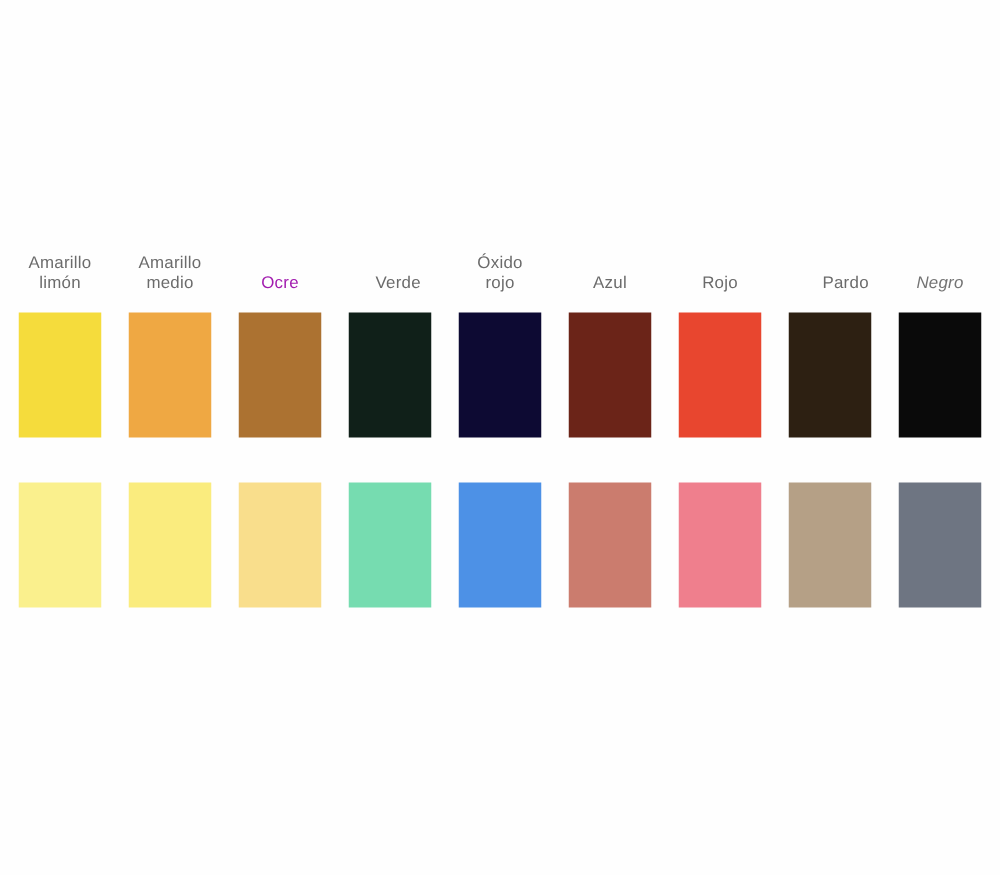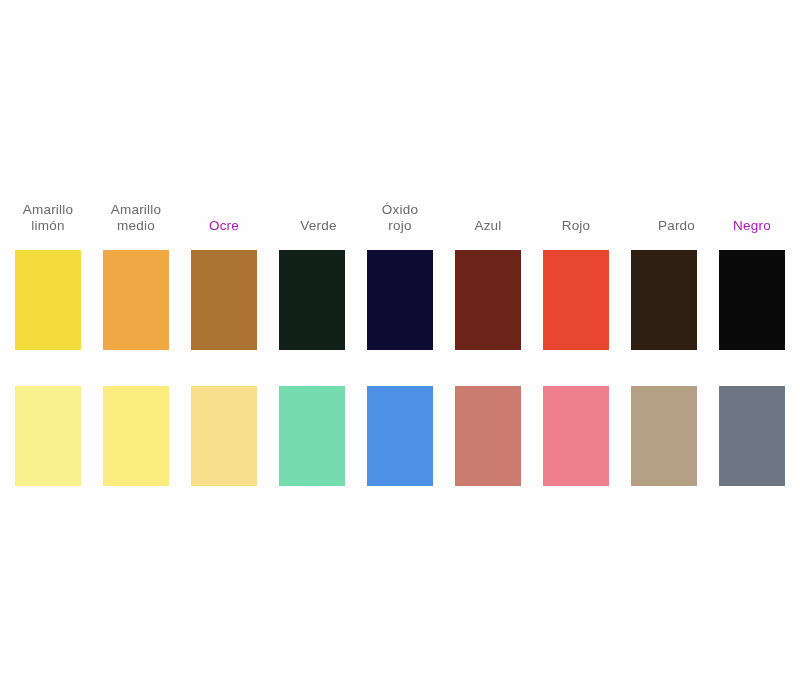--- a/index.html
+++ b/index.html
@@ -96,21 +96,21 @@
       <div class="col">
         <div class="swatch-label" style="color: rgb(107, 107, 107);">Azul</div>
       </div>
       <div class="col">
         <div class="swatch-label" style="color: rgb(107, 107, 107);">Rojo</div>
       </div>
       <div class="col">
         <div class="swatch-label" style="color: rgb(107, 107, 107); margin-left: 25px;">Pardo</div>
       </div>
       <div class="col">
-        <div class="swatch-label" style="color: #a21caf;">Negro</div>
+        <div class="swatch-label" style="color: #737373; font-style: italic;">Negro</div>
       </div>
     </div>
 
     <div class="row row-top">
       <div class="col">
         <div class="swatch" style="background-color: rgb(245, 220, 60);"></div>
       </div>
       <div class="col">
         <div class="swatch" style="background-color: rgb(239, 168, 67);"></div>
       </div>

